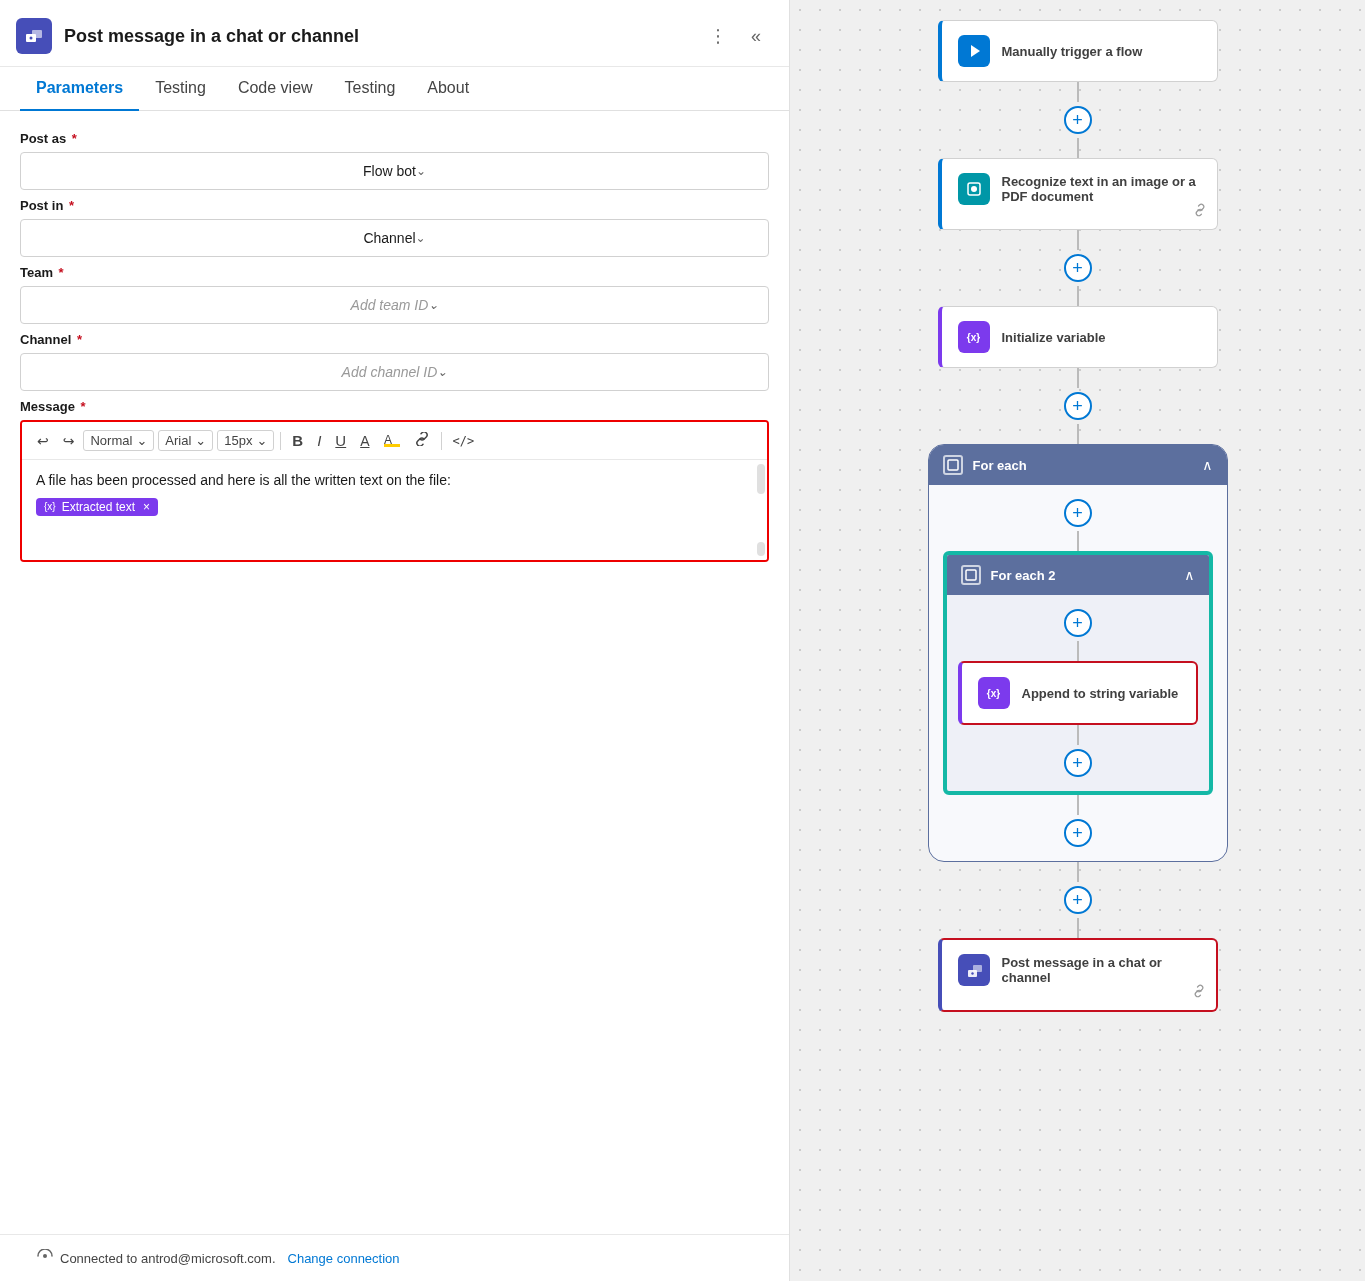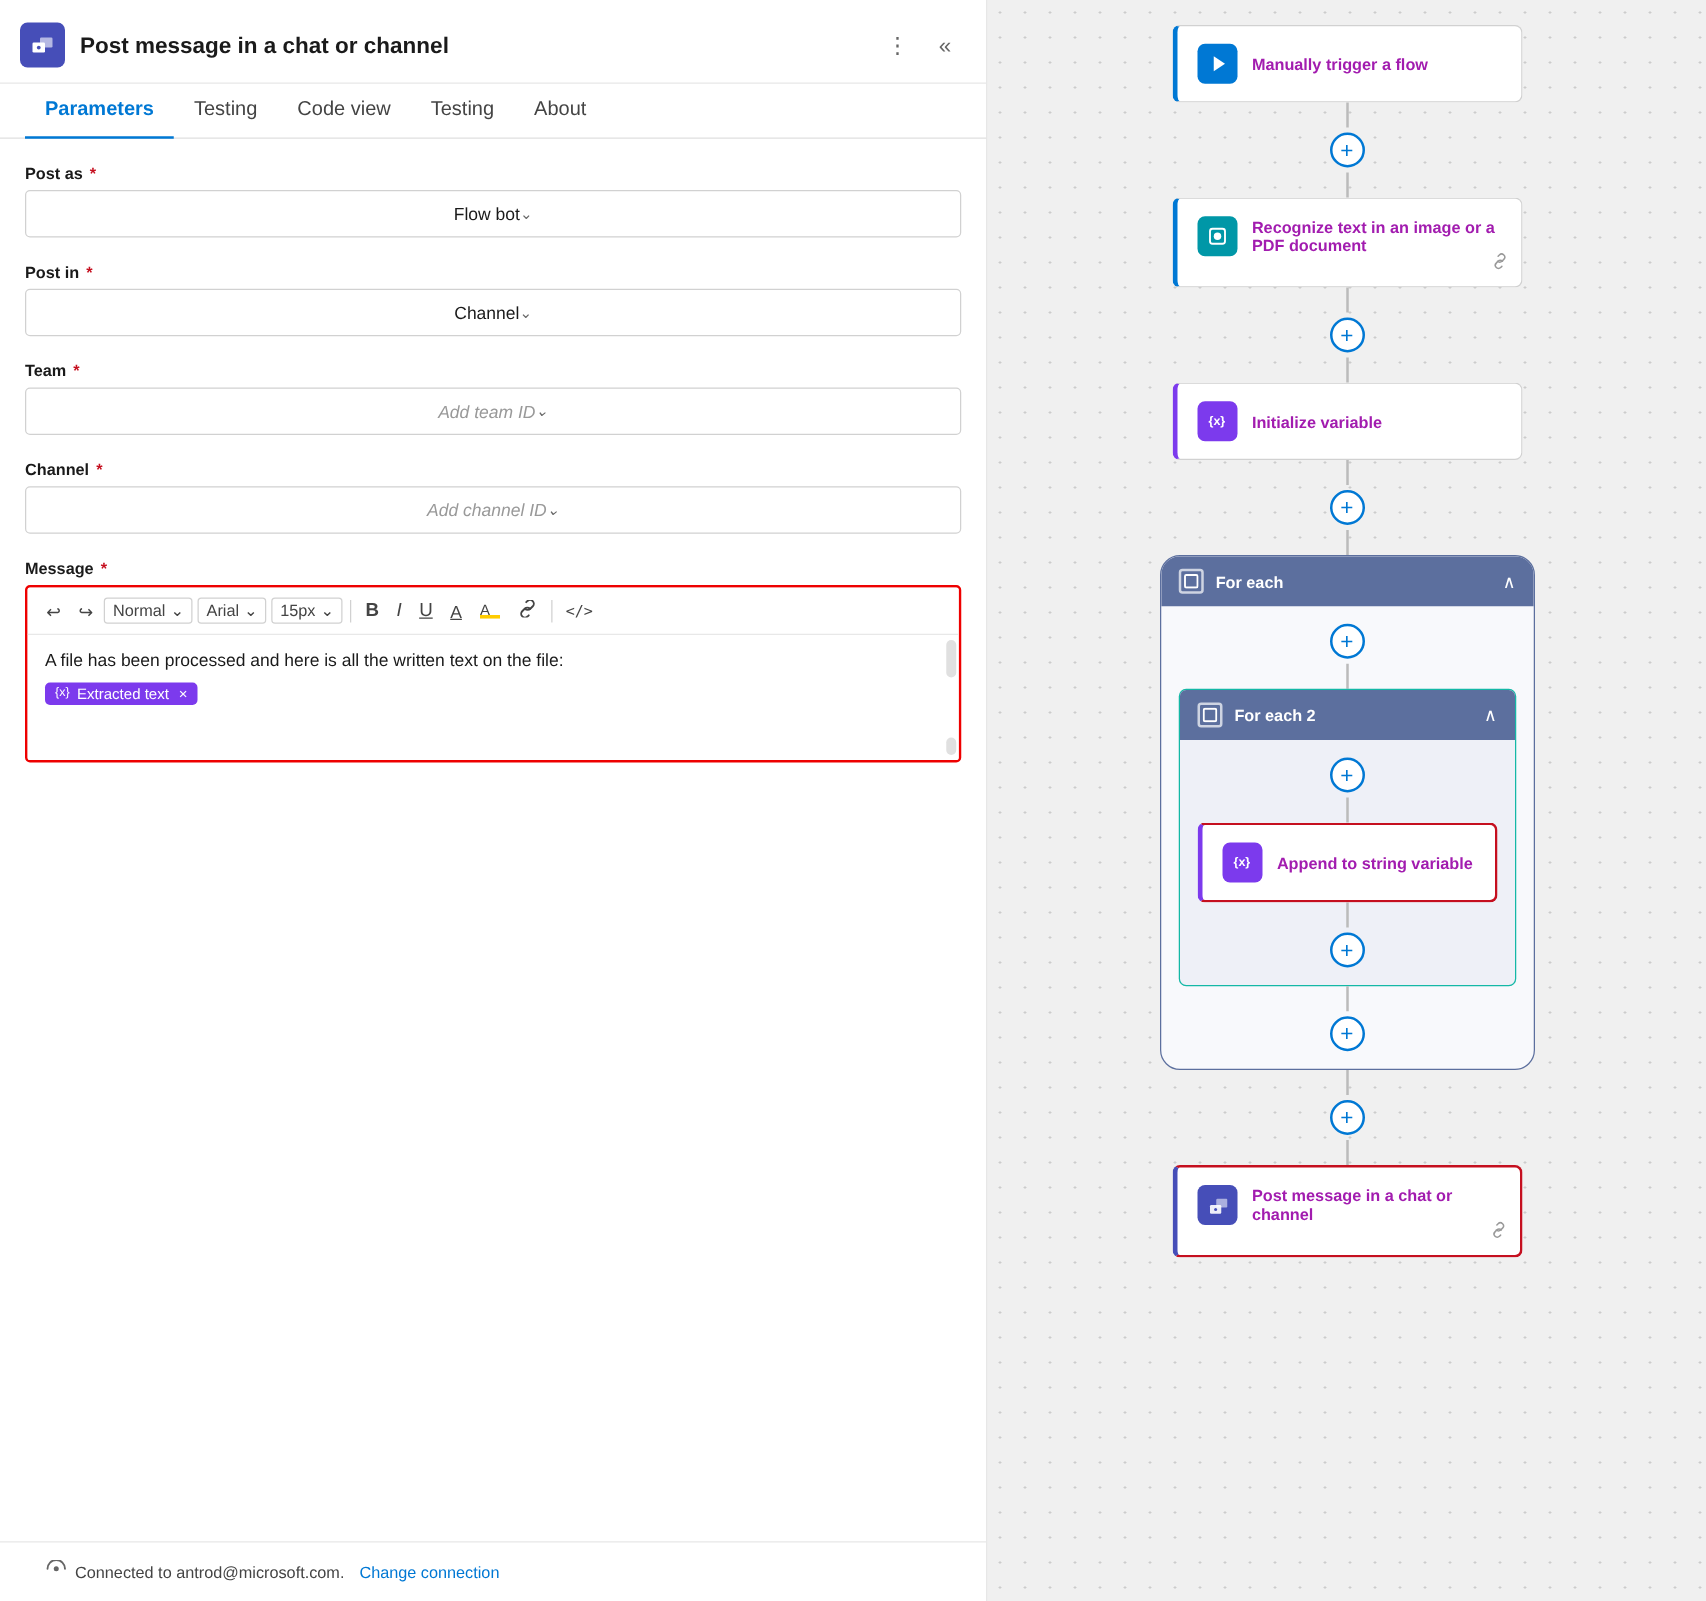--- a/index.html
+++ b/index.html
@@ -87,21 +87,21 @@
     }
 
     
     .form-content {
       padding: 20px 20px;
       flex: 1;
       overflow-y: auto;
     }
 
     .field-group {
-      margin-bottom: 20px;
+      margin-bottom: 8px;
     }
 
     .field-label {
       font-size: 13px;
       font-weight: 600;
       color: #1a1a1a;
       margin-bottom: 6px;
     }
 
     .required-star {
@@ -307,21 +307,21 @@
     }
 
     .flow-node-icon.blue { background: #0078d4; color: white; }
     .flow-node-icon.teal { background: #0097a7; color: white; }
     .flow-node-icon.purple { background: #7c3aed; color: white; }
     .flow-node-icon.teams { background: #464eb8; color: white; }
 
     .flow-node-label {
       font-size: 13px;
       font-weight: 600;
-      color: #a21caf;
+      color: #404040;
       flex: 1;
     }
 
     .flow-node-link {
       font-size: 16px;
       color: #999;
       position: absolute;
       bottom: 8px;
       right: 10px;
     }
@@ -399,21 +399,21 @@
     .for-each-body {
       padding: 10px;
       display: flex;
       flex-direction: column;
       align-items: center;
     }
 
     
     .for-each-2-container {
       width: 270px;
-      border: 1px solid #14b8a6;
+      border: 4px solid #14b8a6;
       border-radius: 6px;
       background: #eef0f7;
       overflow: hidden;
     }
 
     
     .flow-node.selected {
       border: 2px solid #c50f1f;
       border-left: 4px solid #7c3aed;
     }

